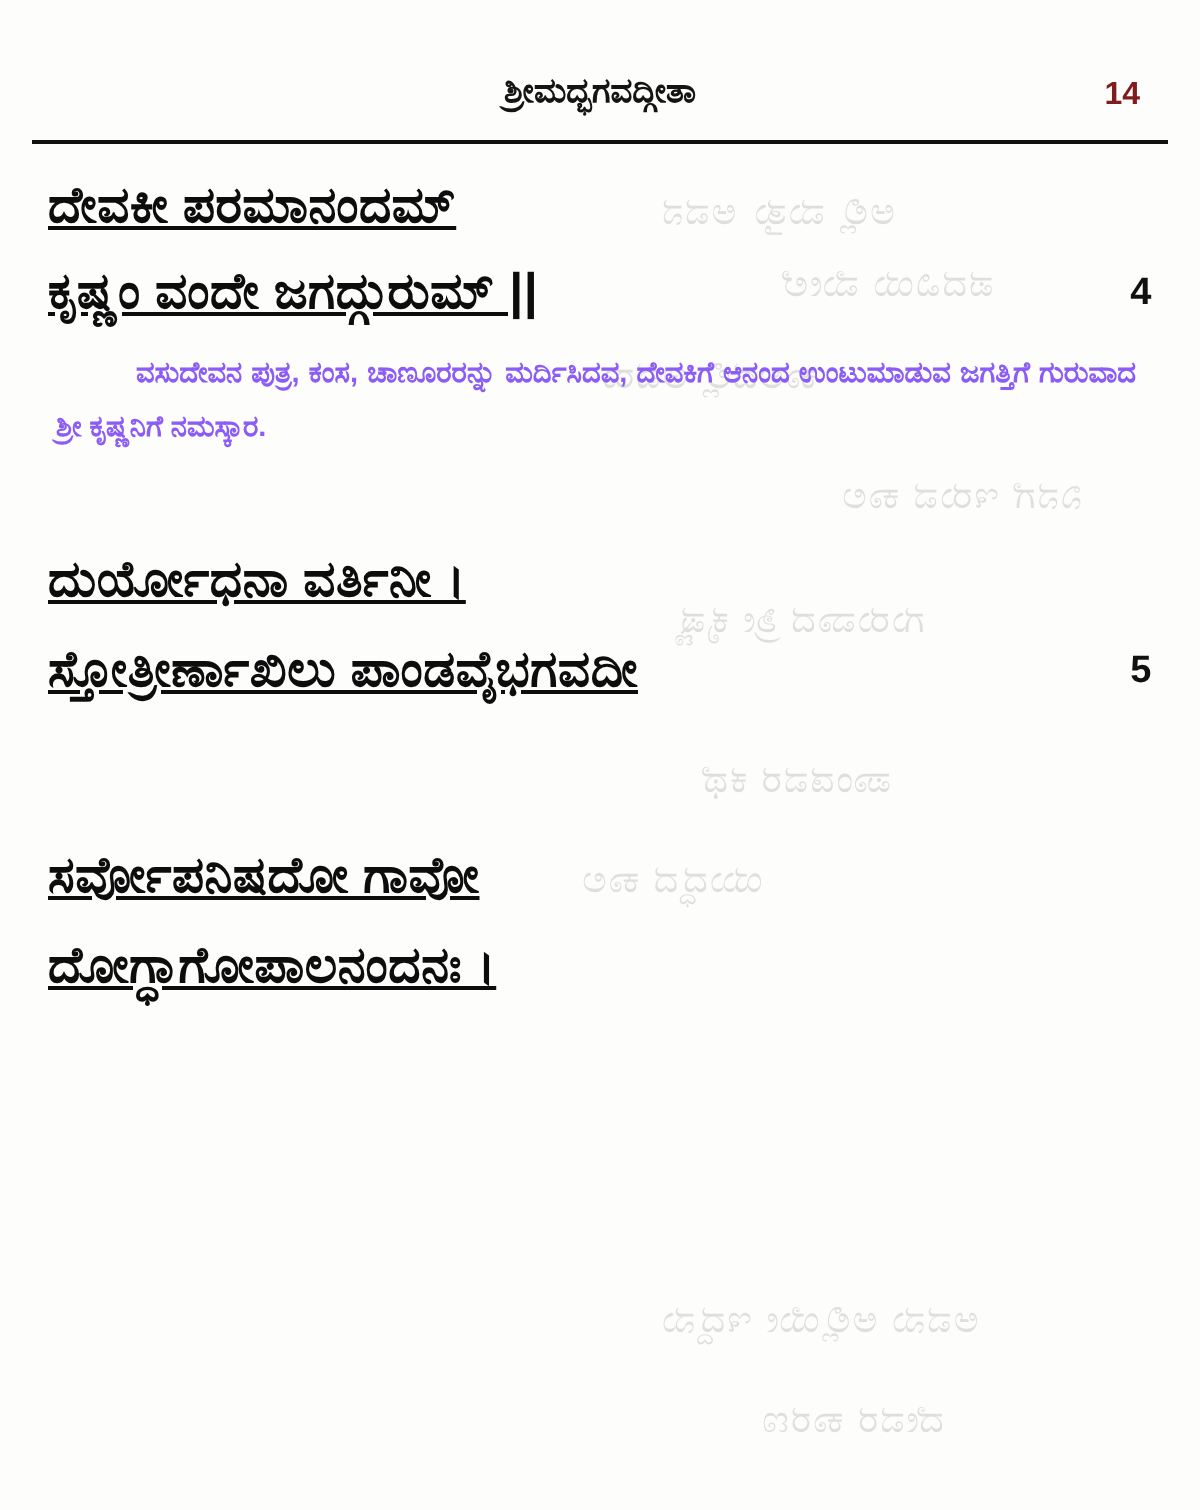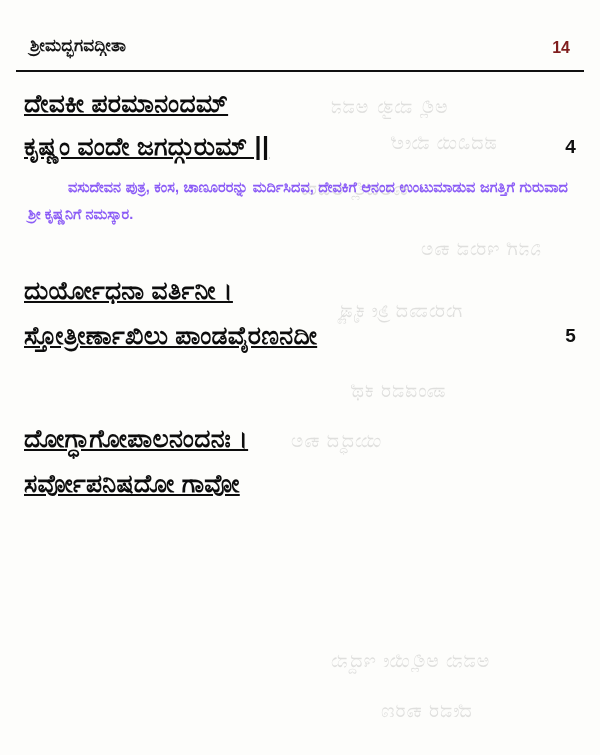--- a/index.html
+++ b/index.html
@@ -45,20 +45,21 @@
     top: 36px;
     left: 30px;
     width: 540px;
     height: 30px;
   }
   .header-title {
     position: absolute;
     left: 0;
     top: 0;
     width: 540px;
+    text-align: center;
     font-family: "Liberation Sans", sans-serif;
     font-size: 17px;
     font-weight: 700;
     color: #141414;
   }
   .header-page {
     position: absolute;
     right: 0;
     top: 3px;
     font-family: "Liberation Sans", sans-serif;
@@ -153,28 +154,28 @@
         <span>ಕೃಷ್ಣಂ ವಂದೇ ಜಗದ್ಗುರುಮ್ ||</span>
         <span class="verse-num">4</span>
       </div>
       <p class="gloss">ವಸುದೇವನ ಪುತ್ರ, ಕಂಸ, ಚಾಣೂರರನ್ನು ಮರ್ದಿಸಿದವ, ದೇವಕಿಗೆ ಆನಂದ ಉಂಟುಮಾಡುವ ಜಗತ್ತಿಗೆ ಗುರುವಾದ ಶ್ರೀ ಕೃಷ್ಣನಿಗೆ ನಮಸ್ಕಾರ.</p>
     </div>
 
     <div class="sp-2"></div>
 
     <div class="verse block-2-lines">
       <div class="verse-line">ದುರ್ಯೋಧನಾ ವರ್ತಿನೀ ।</div>
-      <div class="verse-line">ಸ್ತೋತ್ರೀರ್ಣಾಖಿಲು ಪಾಂಡವೈರಣನದೀ</div>
+      <div class="verse-line">ಸ್ತೋತ್ರೀರ್ಣಾಖಿಲು ಪಾಂಡವೈಭಗವದೀ</div>
       <div class="verse-line with-num">
         <span class="verse-num">5</span>
       </div>
     </div>
 
     <div class="sp-2"></div>
     <div class="sp-1"></div>
 
     <div class="verse block-2-lines">
+      <div class="verse-line">ಸರ್ವೋಪನಿಷದೋ ಗಾವೋ</div>
       <div class="verse-line">ದೋಗ್ಧಾಗೋಪಾಲನಂದನಃ ।</div>
-      <div class="verse-line">ಸರ್ವೋಪನಿಷದೋ ಗಾವೋ</div>
     </div>
 
   </div>
 </div>
 
 </body></html>

